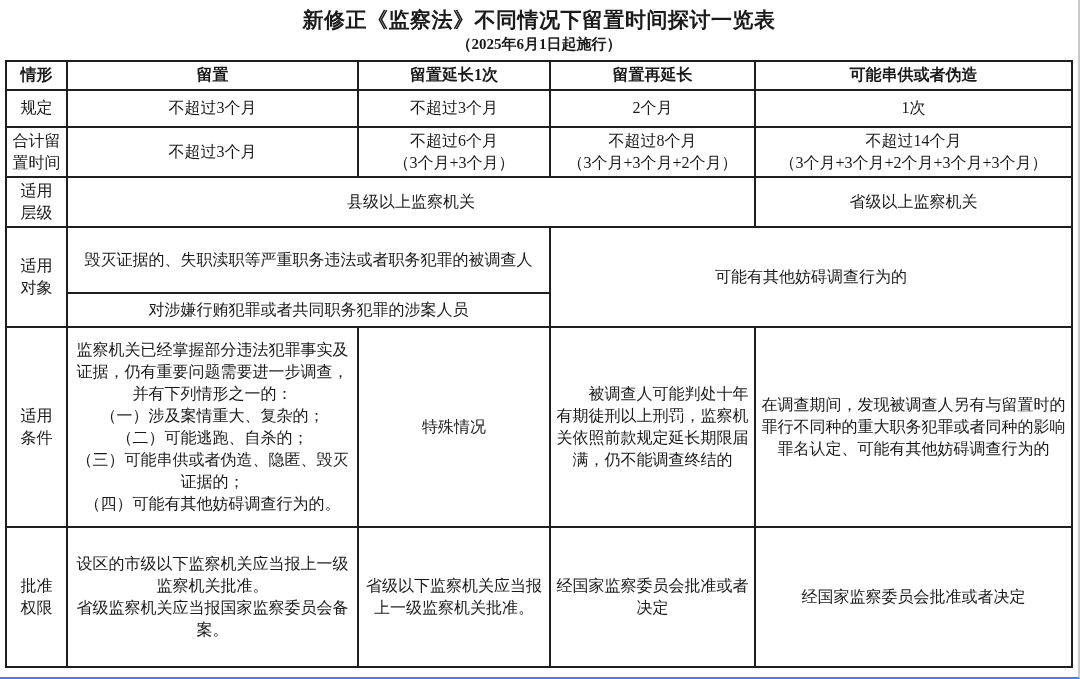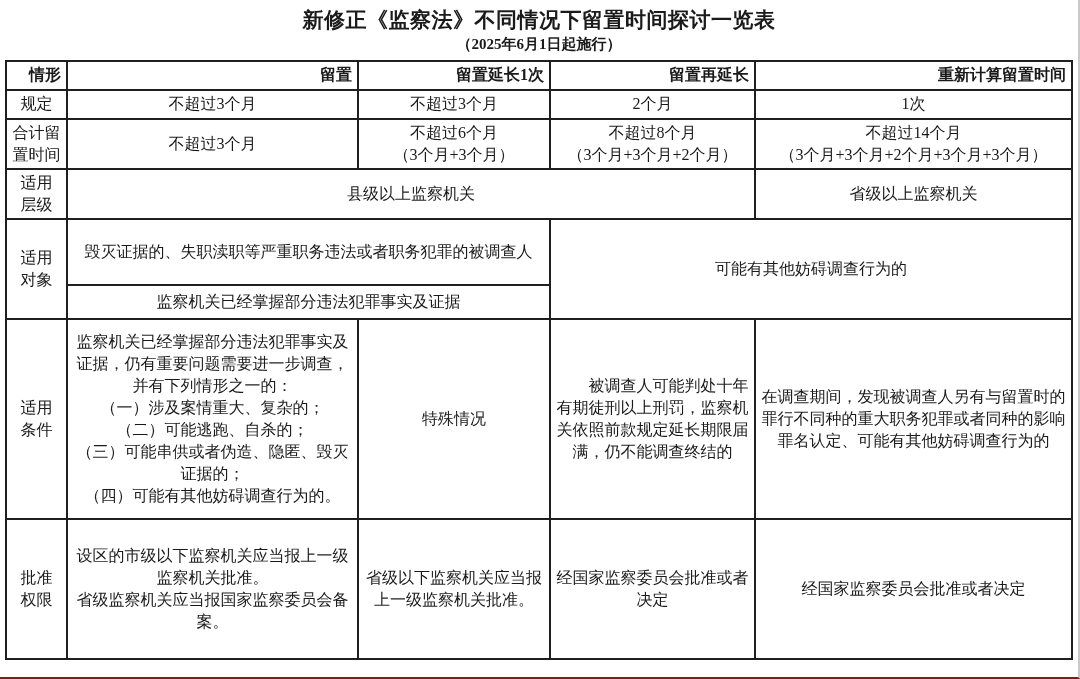--- a/index.html
+++ b/index.html
@@ -8,21 +8,21 @@
     background: #ffffff;
     font-family: "Liberation Serif", "DejaVu Serif", serif;
     color: #1a1a1a;
   }
   .page {
     position: relative;
     width: 1078px;
     height: 677px;
     background: #ffffff;
     border-right: 2px solid #c9c9c9;
-    border-bottom: 2px solid #7f1d1d;
+    border-bottom: 2px solid #3b82f6;
     overflow: hidden;
   }
   .title {
     margin-top: 9px;
     text-align: center;
     font-size: 21px;
     font-weight: bold;
     line-height: 1.1;
     letter-spacing: 0.5px;
   }
@@ -47,21 +47,21 @@
     vertical-align: middle;
     white-space: pre-line;
     overflow: hidden;
     word-break: break-all;
   }
   td.c { text-align: center; }
   td.l { text-align: center; }
   td.indent2 { text-indent: 2em; }
   tr.header-row td {
     font-weight: bold;
-    text-align: right;
+    text-align: center;
   }
   td.rowlabel {
     text-align: center;
     padding: 2px 1px;
   }
 </style>
 </head>
 <body>
 
 <div class="page">
@@ -76,24 +76,24 @@
       <col style="width:205px">
       <col style="width:317px">
     </colgroup>
 
     <tbody>
         <tr class="header-row" style="height:29px">
       <td class="rowlabel">情形</td>
       <td>留置</td>
       <td>留置延长1次</td>
       <td>留置再延长</td>
-      <td>重新计算留置时间</td>
+      <td>可能串供或者伪造</td>
     </tr>
 
-    <tr style="height:29px">
+    <tr style="height:37px">
       <td class="rowlabel">规定</td>
       <td class="c">不超过3个月</td>
       <td class="c">不超过3个月</td>
       <td class="c">2个月</td>
       <td class="c">1次</td>
     </tr>
 
     <tr style="height:47px">
       <td class="rowlabel">合计留
 置时间</td>
@@ -113,21 +113,21 @@
       <td class="c">省级以上监察机关</td>
     </tr>
 
     <tr style="height:66px">
       <td class="rowlabel" rowspan="2">适用
 对象</td>
       <td class="c" colspan="2">毁灭证据的、失职渎职等严重职务违法或者职务犯罪的被调查人</td>
       <td class="c" colspan="2" rowspan="2">可能有其他妨碍调查行为的</td>
     </tr>
     <tr style="height:34px">
-      <td class="c" colspan="2">监察机关已经掌握部分违法犯罪事实及证据</td>
+      <td class="c" colspan="2">对涉嫌行贿犯罪或者共同职务犯罪的涉案人员</td>
     </tr>
 
     <tr style="height:200px">
       <td class="rowlabel">适用
 条件</td>
       <td class="l">监察机关已经掌握部分违法犯罪事实及证据，仍有重要问题需要进一步调查，并有下列情形之一的：
 （一）涉及案情重大、复杂的；
 （二）可能逃跑、自杀的；
 （三）可能串供或者伪造、隐匿、毁灭证据的；
 （四）可能有其他妨碍调查行为的。</td>

